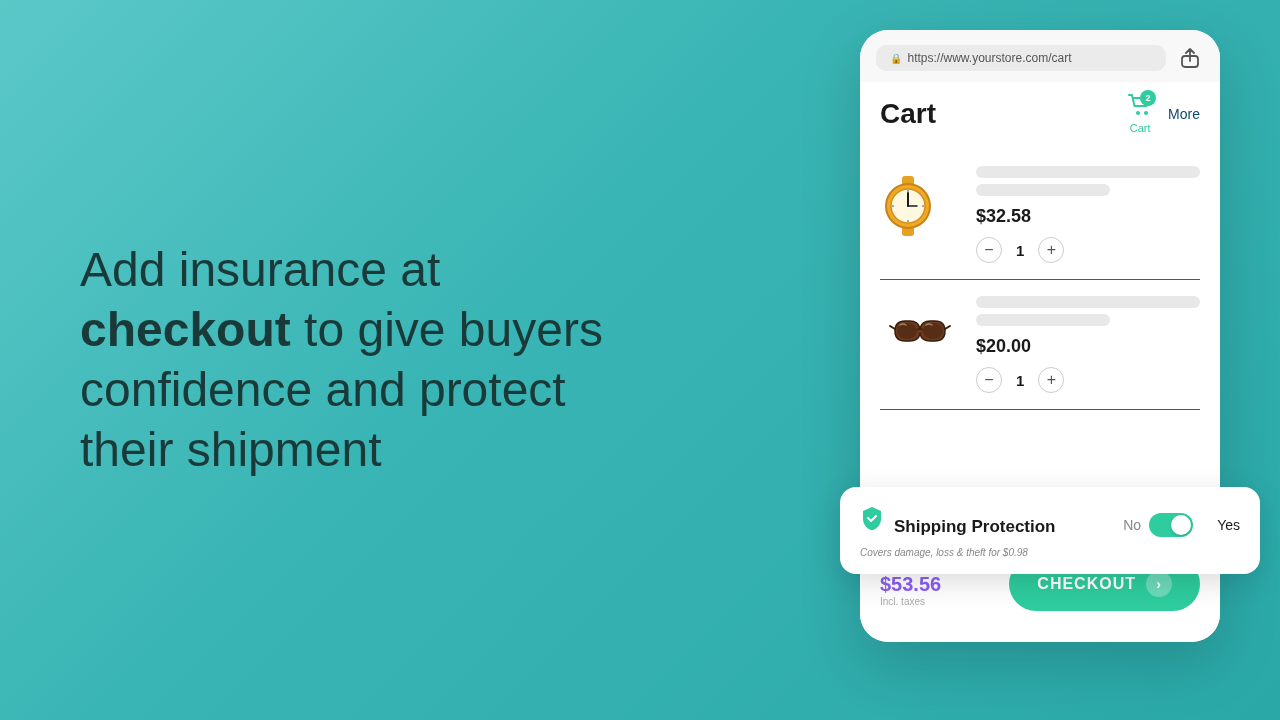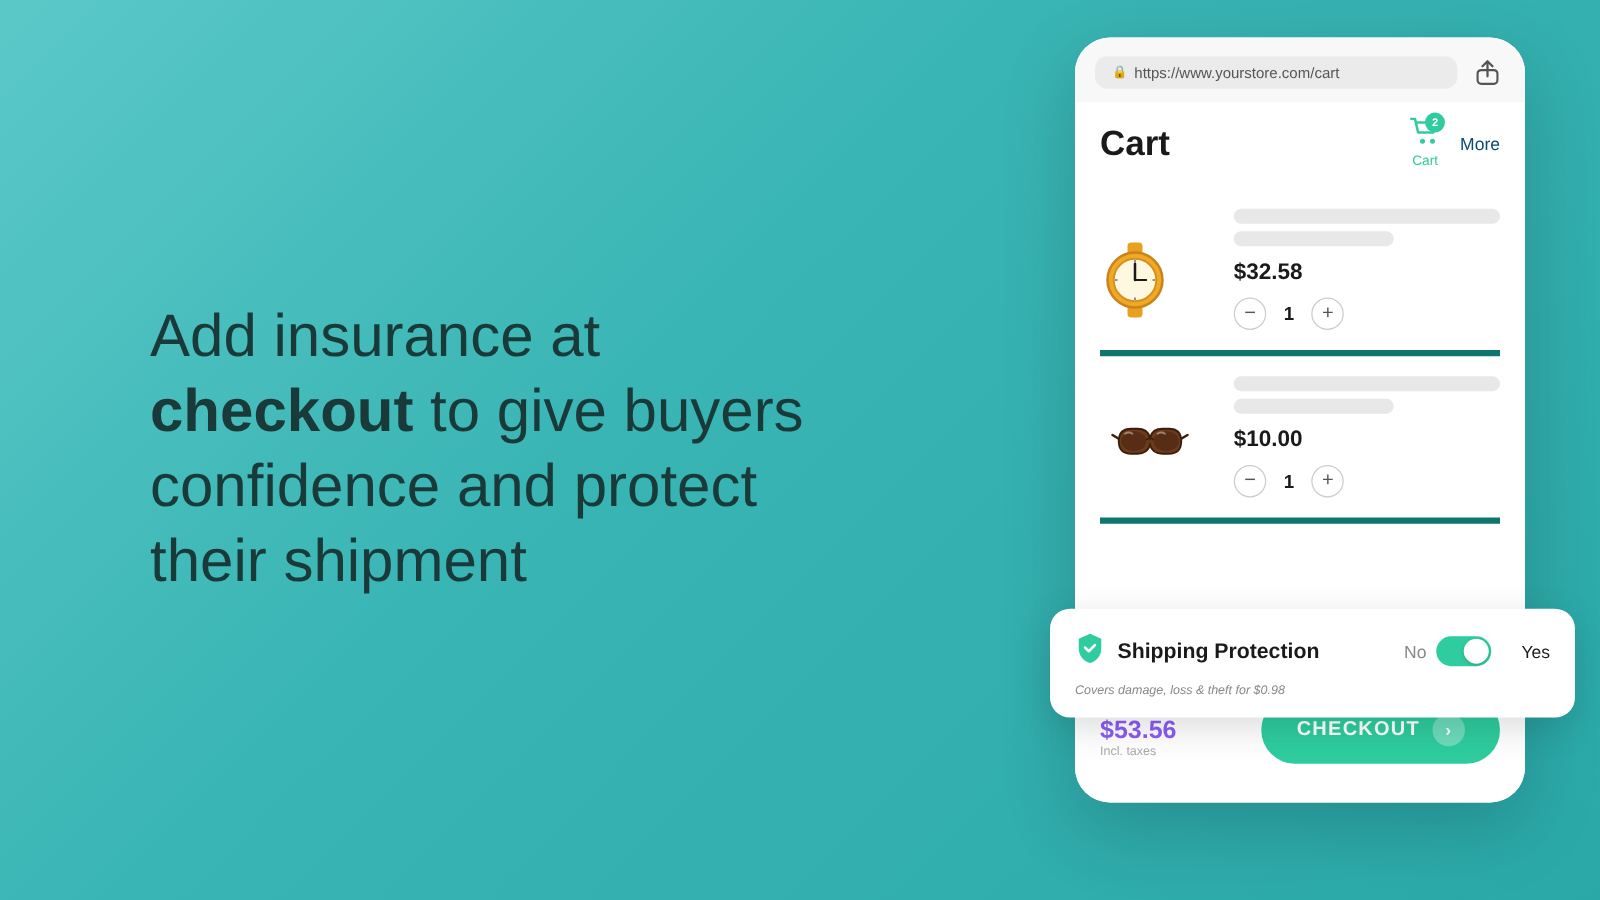--- a/index.html
+++ b/index.html
@@ -13,21 +13,20 @@
       display: flex;
       align-items: center;
       position: relative;
     }
 
     
     .left-section {
       flex: 1;
       padding: 0 60px 0 80px;
       max-width: 680px;
-      margin-left: 40px;
     }
 
     .hero-text {
       font-size: 48px;
       font-weight: 400;
       line-height: 1.25;
       color: #1a3a3a;
     }
 
     .hero-text strong {
@@ -152,24 +151,24 @@
     }
 
     .more-label {
       font-size: 14px;
       color: #0c4a6e;
     }
 
     
     .product-item {
       display: flex;
-      align-items: flex-end;
-      gap: 27px;
+      align-items: flex-start;
+      gap: 16px;
       padding: 16px 0;
-      border-bottom: 5px solid #0f766e;
+      border-bottom: 1px solid #0f766e;
     }
 
     .product-details {
       flex: 1;
       display: flex;
       flex-direction: column;
       gap: 6px;
     }
 
     .product-name-bar {
@@ -229,21 +228,21 @@
       right: -40px;
       background: white;
       border-radius: 16px;
       box-shadow: 0 8px 30px rgba(0,0,0,0.14);
       padding: 18px 20px 16px;
       z-index: 10;
     }
 
     .sp-header {
       display: flex;
-      align-items: center;
+      align-items: flex-end;
       gap: 10px;
     }
 
     .sp-icon {
       font-size: 22px;
       color: #2ecc9e;
     }
 
     .sp-title {
       font-size: 17px;
@@ -457,21 +456,21 @@
 
             <path d="M37 34 Q40 31 43 34" stroke="#3d1f08" stroke-width="1.5" fill="none"></path>
 
             <path d="M20 29 Q23 27 26 29" stroke="rgba(255,255,255,0.4)" stroke-width="1.5" fill="none" stroke-linecap="round"></path>
             <path d="M46 29 Q49 27 52 29" stroke="rgba(255,255,255,0.4)" stroke-width="1.5" fill="none" stroke-linecap="round"></path>
           </svg>
         </div>
         <div class="product-details">
           <div class="product-name-bar"></div>
           <div class="product-name-bar-short"></div>
-          <span class="product-price">$10.00</span>
+          <span class="product-price">$20.00</span>
           <div class="qty-control">
             <button class="qty-btn">−</button>
             <span class="qty-value">1</span>
             <button class="qty-btn">+</button>
           </div>
         </div>
       </div>
 
       <div class="shipping-protection-card">
         <div class="sp-header">

